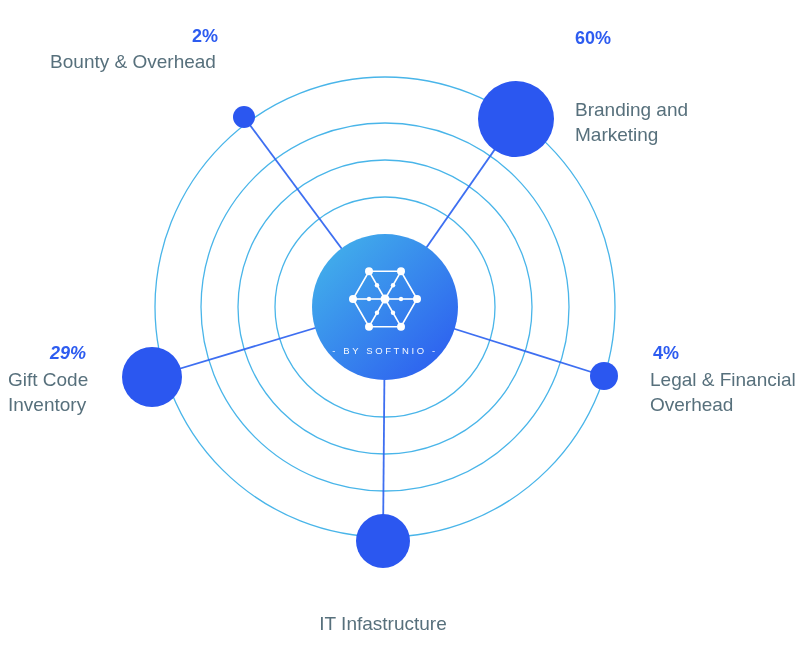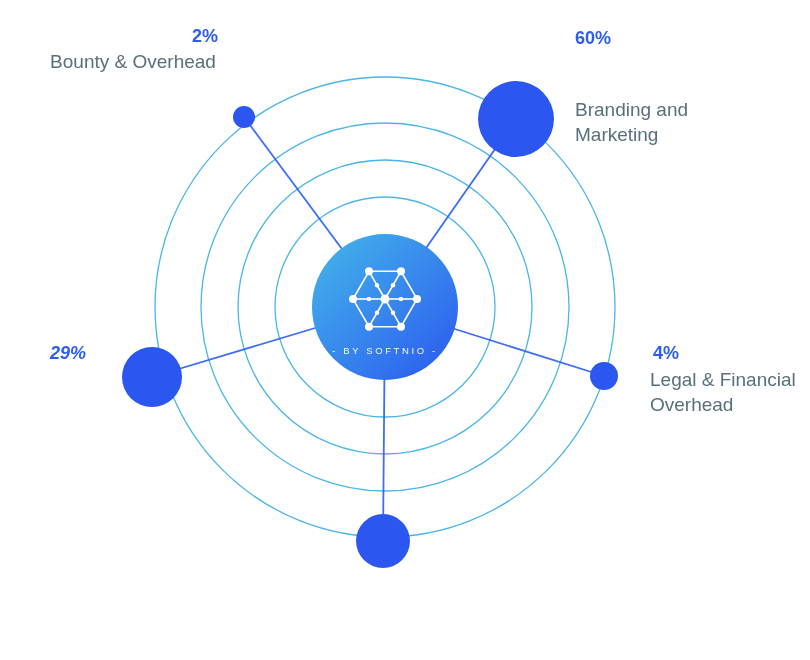--- a/index.html
+++ b/index.html
@@ -116,16 +116,18 @@
 
   <div class="pct pct-bounty">2%</div>
   <div class="lbl lbl-bounty">Bounty &amp; Overhead</div>
 
   <div class="pct pct-branding">60%</div>
   <div class="lbl lbl-branding">Branding and Marketing</div>
 
   <div class="pct pct-legal">4%</div>
   <div class="lbl lbl-legal">Legal &amp; Financial Overhead</div>
 
+  <div class="lbl lbl-it">IT Infastructure</div>
 
   <div class="pct pct-gift">29%</div>
+  <div class="lbl lbl-gift">Gift Code Inventory</div>
 
 </div>
 
 </body></html>

